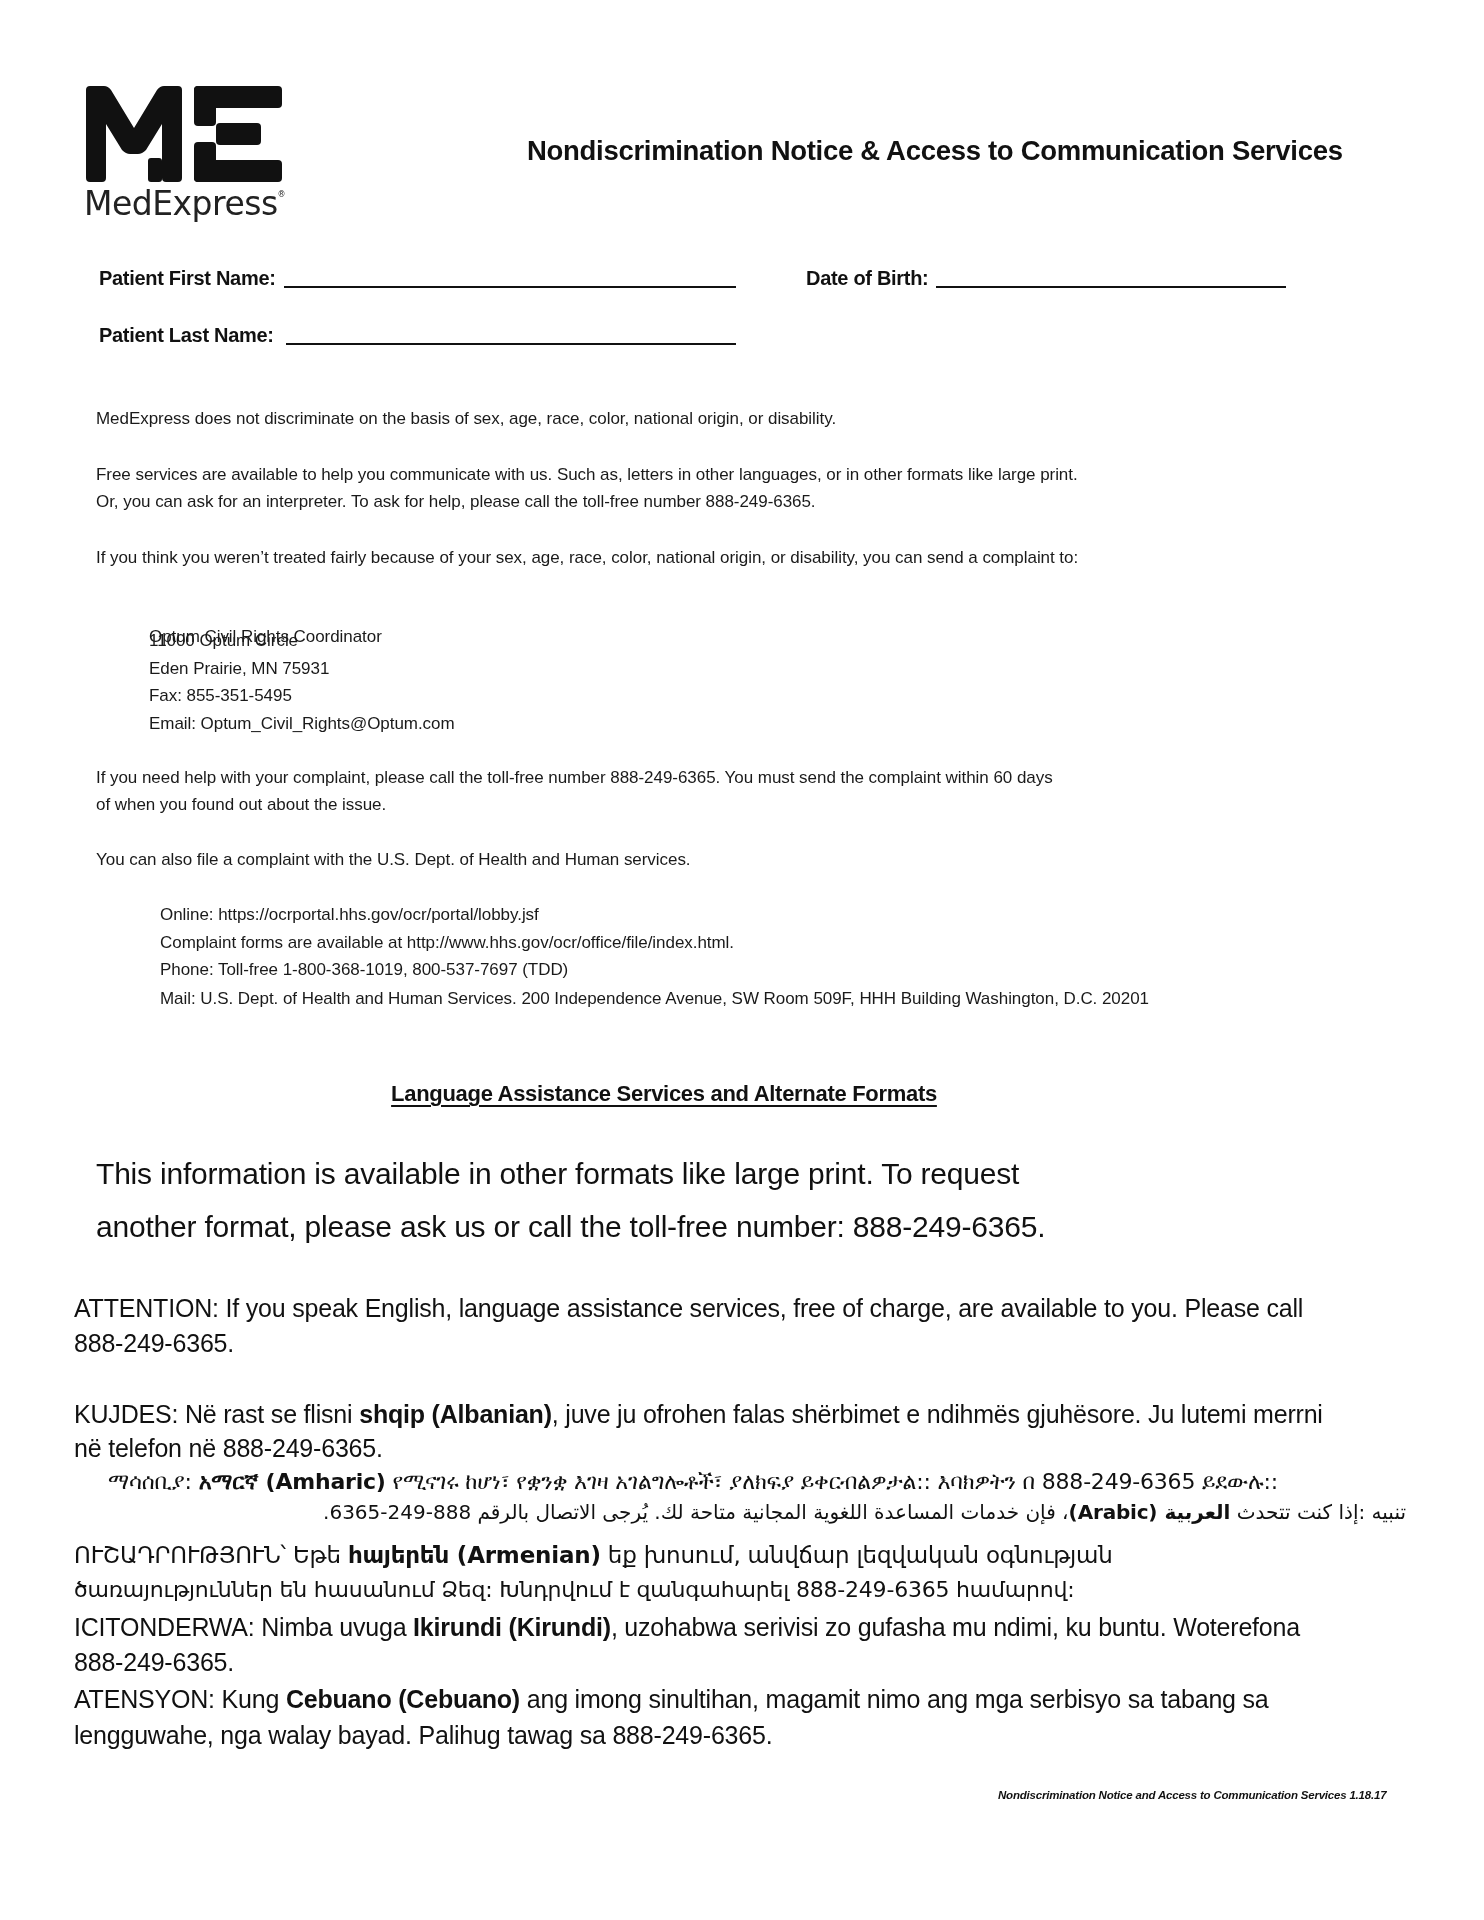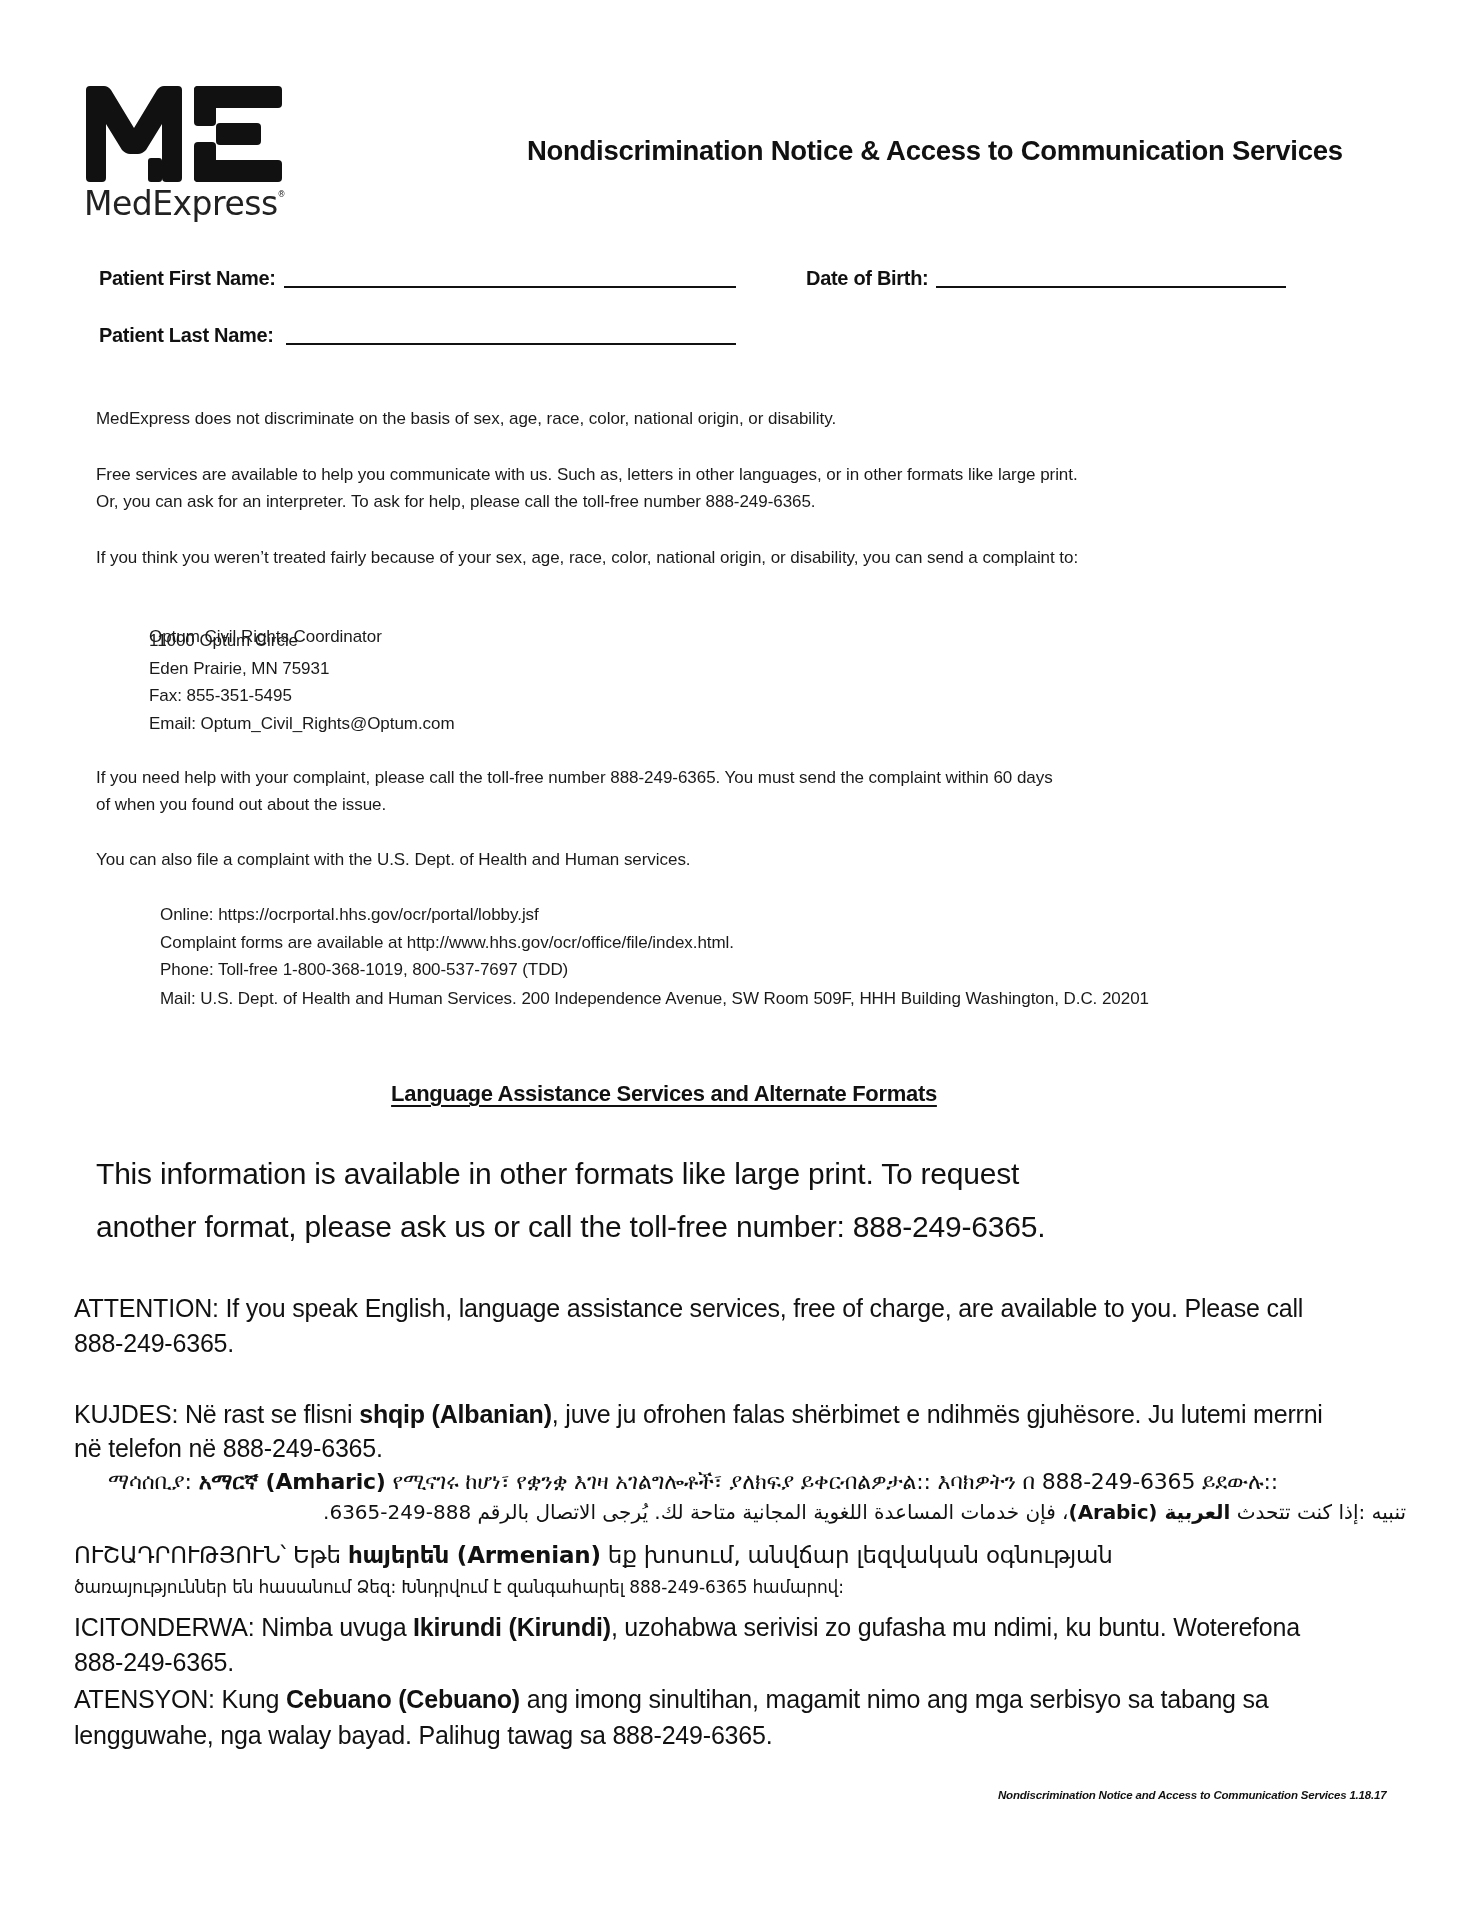--- a/index.html
+++ b/index.html
@@ -81,21 +81,21 @@
 <div class="abs lang" style="left:74px; top:1329px;">888-249-6365.</div>
 
 <div class="abs lang" style="left:74px; top:1400px;"><span>KUJDES: Në rast se flisni </span><b>shqip (Albanian)</b><span>, juve ju ofrohen falas shërbimet e ndihmës gjuhësore. Ju lutemi merrni</span></div>
 <div class="abs lang" style="left:74px; top:1434px;">në telefon në 888-249-6365.</div>
 
 <div class="abs lang" style="left:74px; top:1469px; font-family: 'DejaVu Sans', sans-serif; font-size:22px;margin-left:34px;"><span>ማሳሰቢያ: </span><b>አማርኛ (Amharic)</b><span> የሚናገሩ ከሆነ፣ የቋንቋ እገዛ አገልግሎቶች፣ ያለክፍያ ይቀርብልዎታል:: እባክዎትን በ 888-249-6365 ይደውሉ::</span></div>
 
 <div class="abs lang rtl" style="right:78px; top:1500px; font-family: 'DejaVu Sans', sans-serif; font-size:20px;"><span>تنبيه :إذا كنت تتحدث </span><b>العربية (Arabic)</b><span>، فإن خدمات المساعدة اللغوية المجانية متاحة لك. يُرجى الاتصال بالرقم 888-249-6365.</span></div>
 
 <div class="abs lang" style="left:74px; top:1542px; font-family: 'DejaVu Sans', sans-serif; font-size:23px;"><span>ՈՒՇԱԴՐՈՒԹՅՈՒՆ՝ Եթե </span><b>հայերեն  (Armenian)</b><span> եք խոսում, անվճար լեզվական օգնության</span></div>
-<div class="abs lang" style="left:74px; top:1577px; font-family: 'DejaVu Sans', sans-serif; font-size:17px;text-align:center;">ծառայություններ են հասանում Ձեզ: Խնդրվում է զանգահարել 888-249-6365 համարով:</div>
+<div class="abs lang" style="left:74px; top:1577px; font-family: 'DejaVu Sans', sans-serif; font-size:22px;text-align:center;">ծառայություններ են հասանում Ձեզ: Խնդրվում է զանգահարել 888-249-6365 համարով:</div>
 
 <div class="abs lang" style="left:74px; top:1613px;"><span>ICITONDERWA: Nimba uvuga </span><b>Ikirundi (Kirundi)</b><span>, uzohabwa serivisi zo gufasha mu ndimi, ku buntu. Woterefona</span></div>
 <div class="abs lang" style="left:74px; top:1648px;">888-249-6365.</div>
 
 <div class="abs lang" style="left:74px; top:1685px;"><span>ATENSYON: Kung </span><b>Cebuano (Cebuano)</b><span> ang imong sinultihan, magamit nimo ang mga serbisyo sa tabang sa</span></div>
 <div class="abs lang" style="left:74px; top:1721px;">lengguwahe, nga walay bayad. Palihug tawag sa 888-249-6365.</div>
 
 <div class="abs footer">Nondiscrimination Notice and Access to Communication Services 1.18.17</div>
 
 </body></html>

